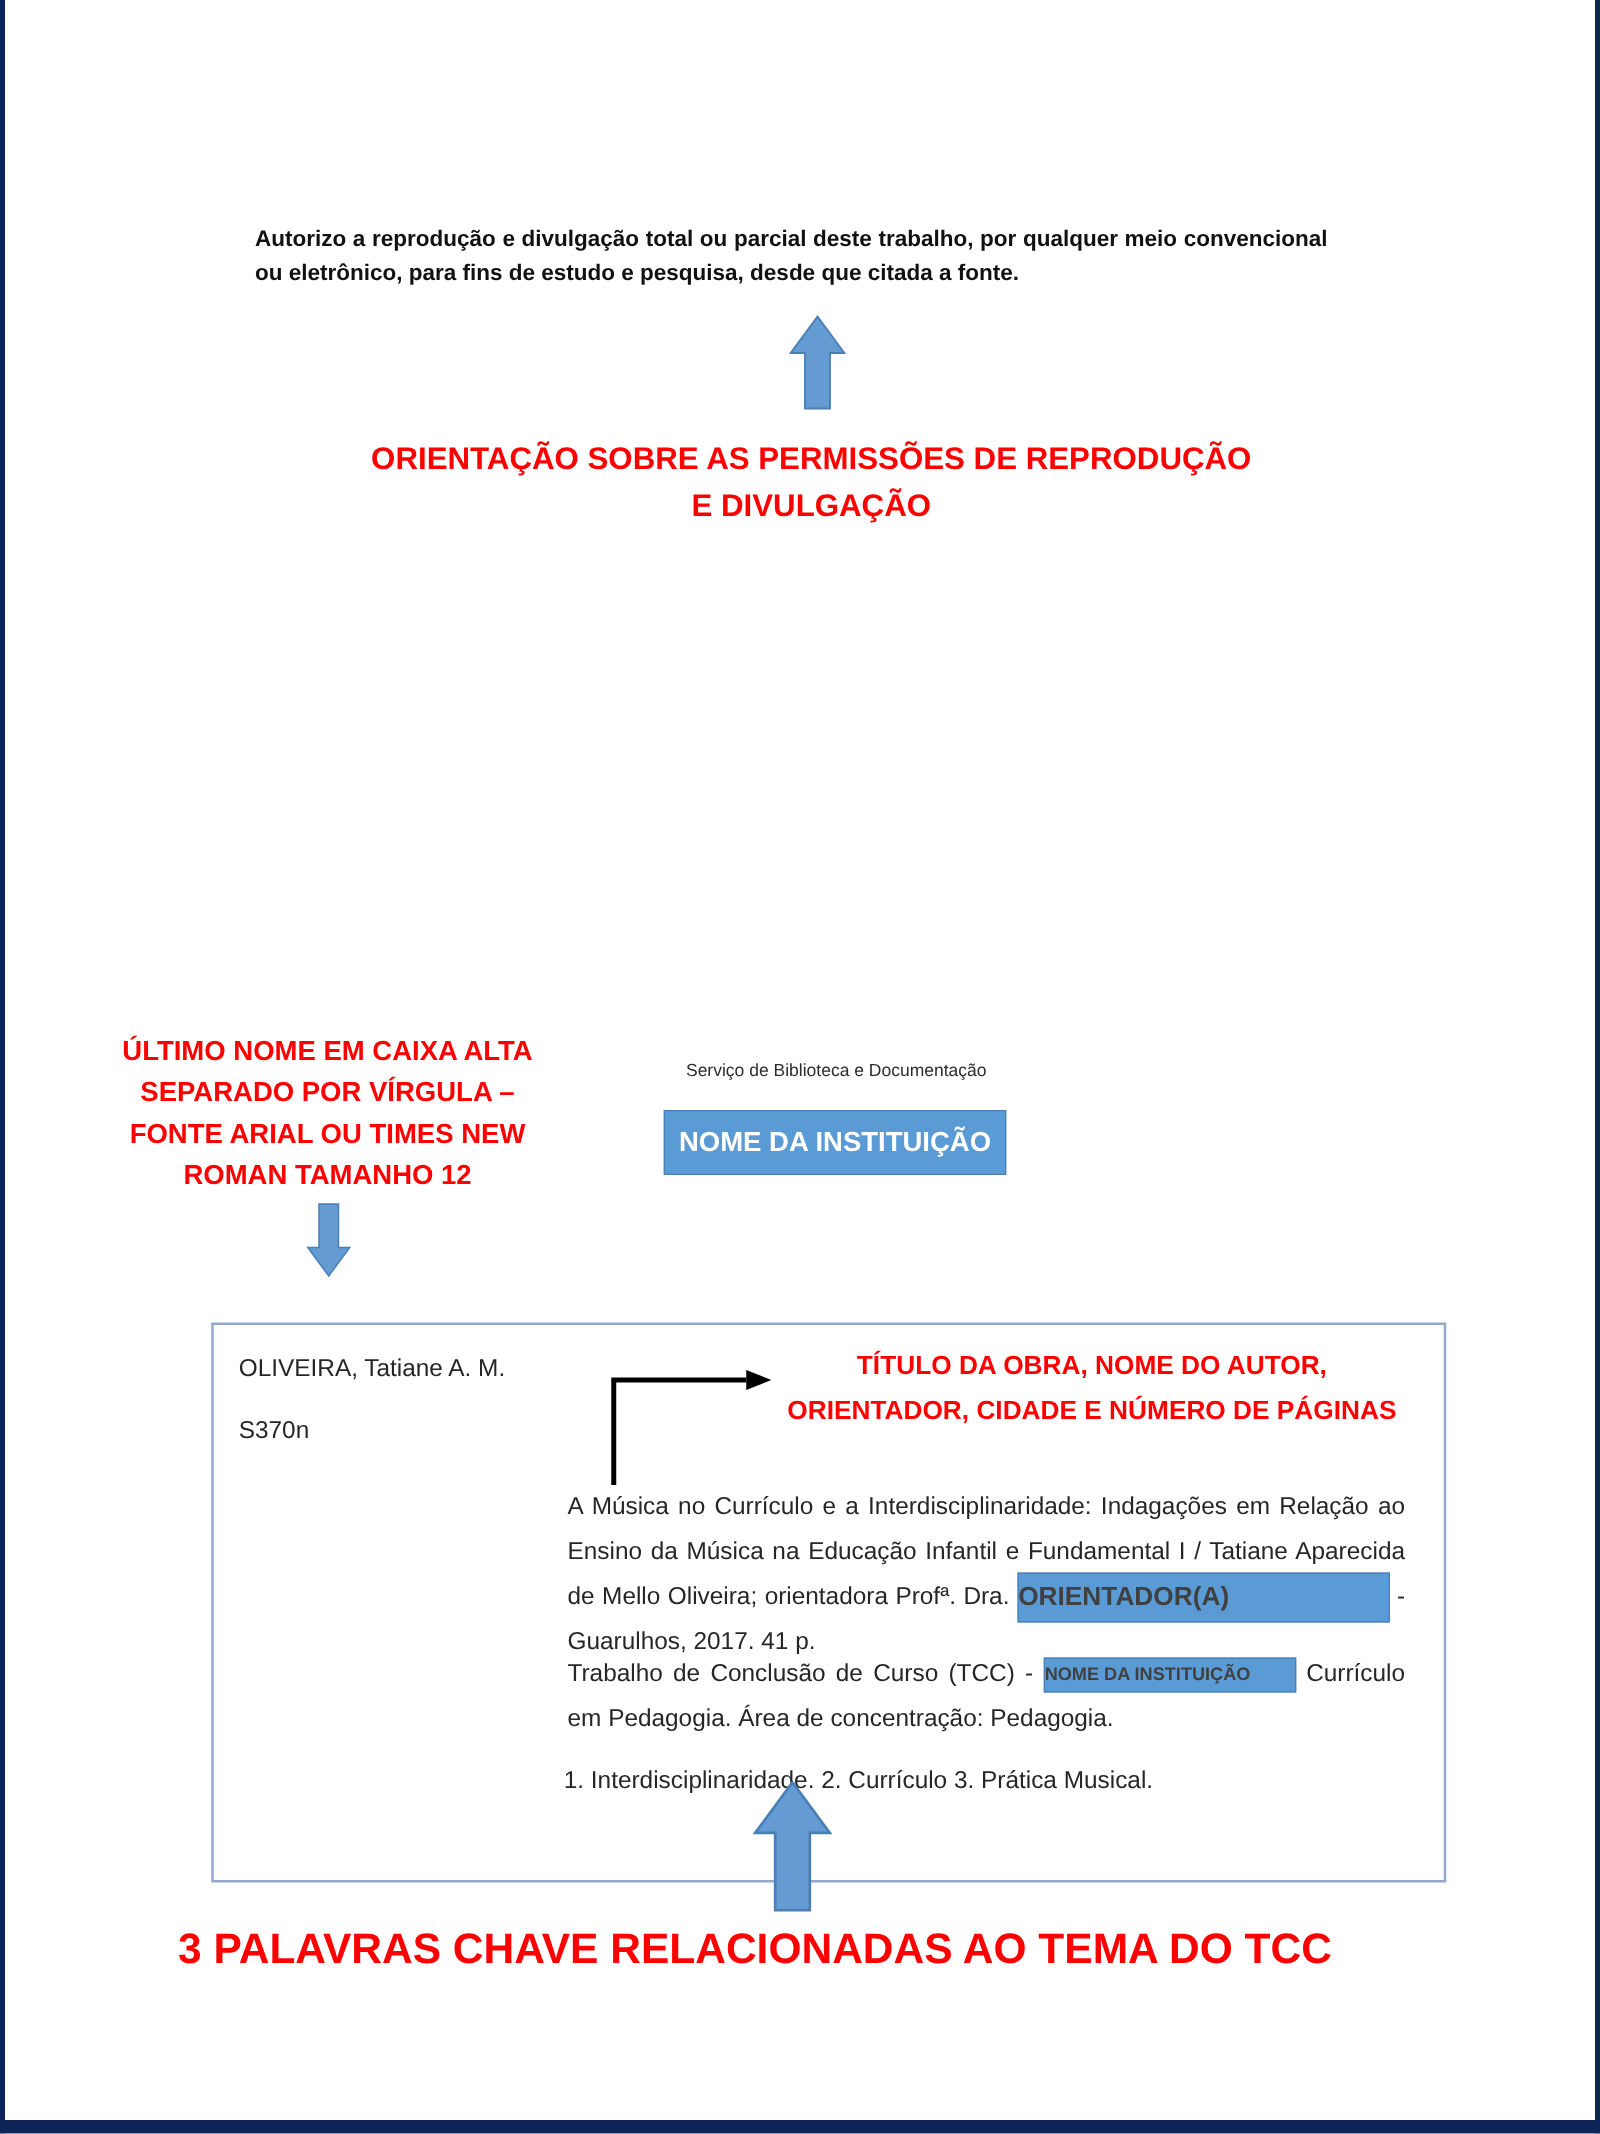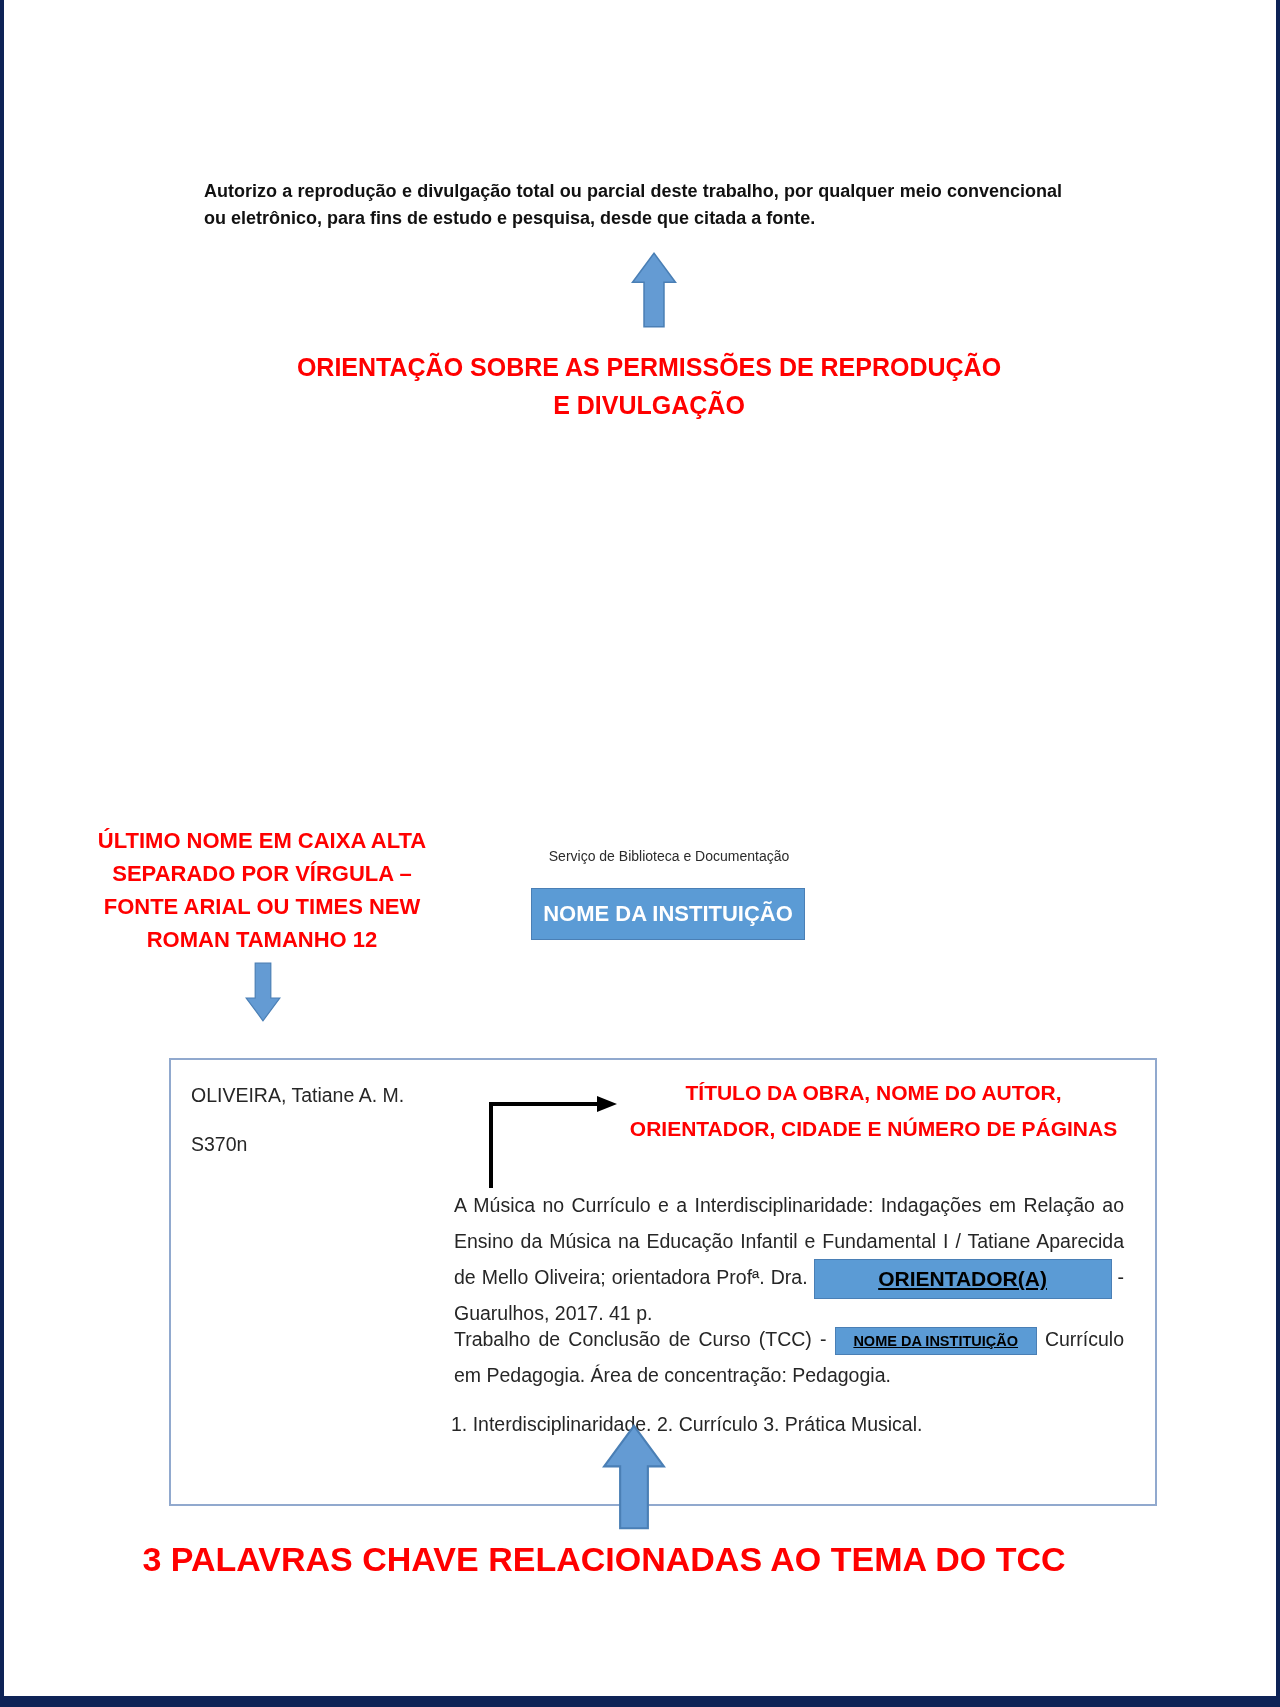--- a/index.html
+++ b/index.html
@@ -33,23 +33,23 @@
     color:#262626;font-size:19.5px;margin-top:36px;
   }
   .card .author{left:20px;top:24px;}
   .card .callnum{left:20px;top:73px;}
   .card .red-title{left:450px;top:15px;width:505px;font-size:21px;line-height:36px;}
   .card .desc{left:283px;top:127px;width:670px;line-height:36px;}
   .card .tcc{left:283px;top:261px;width:670px;line-height:36px;}
   .card .keywords{left:280px;top:353px;width:670px;}
   .jline{text-align:justify;text-align-last:justify;}
   .inline-box{
-    display:inline-flex;align-items:center;justify-content:center;
+    display:inline-flex;align-items:center;justify-content:flex-start;
     background:#5b9bd5;border:1px solid #4a7fb5;box-sizing:border-box;
-    color:#000000;font-weight:bold;vertical-align:middle;text-decoration:underline;
+    color:#404040;font-weight:bold;vertical-align:middle;
   }
   .box-orientador{width:298px;height:40px;font-size:21px;margin:-4px 0;}
   .box-inst-small{width:202px;height:28px;font-size:14.5px;margin:-2px 0;}
   .bottom-note{left:0px;top:1540px;width:1200px;font-size:34px;}
   .bottom-bar{left:0px;bottom:0px;width:100%;height:11px;background:#0e2356;}
   svg{display:block;}
 </style>
 </head>
 <body>
 

